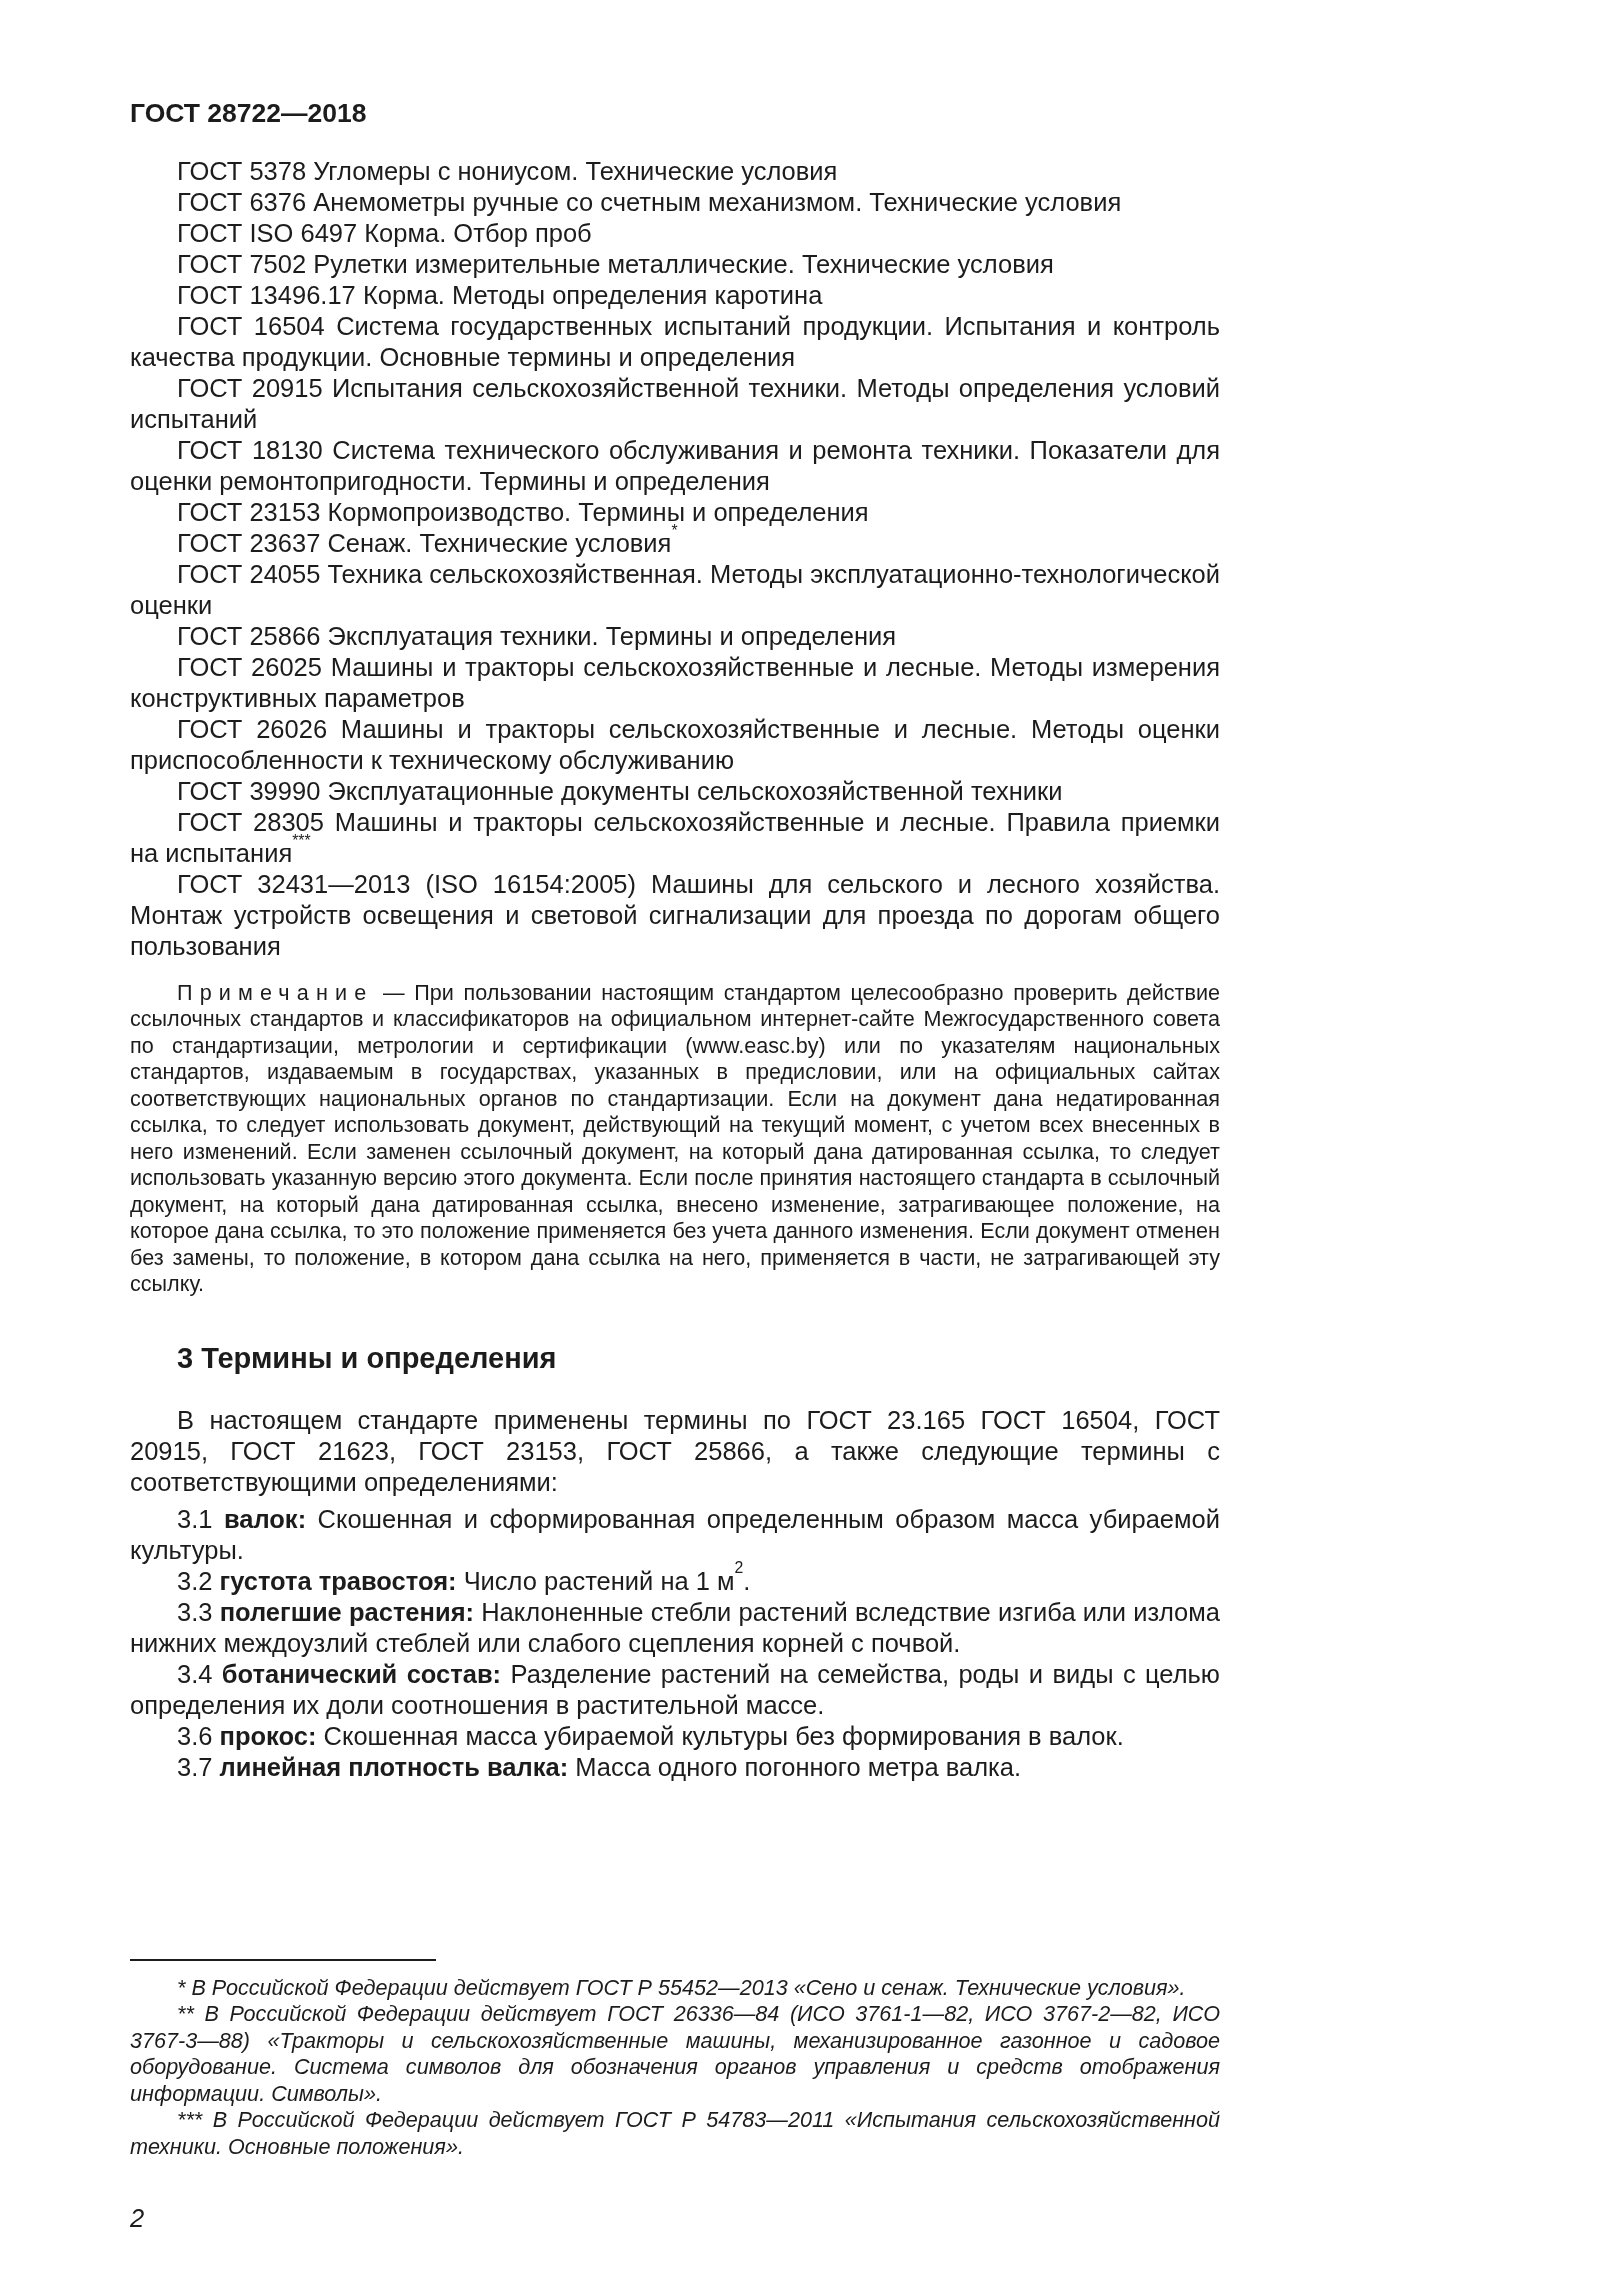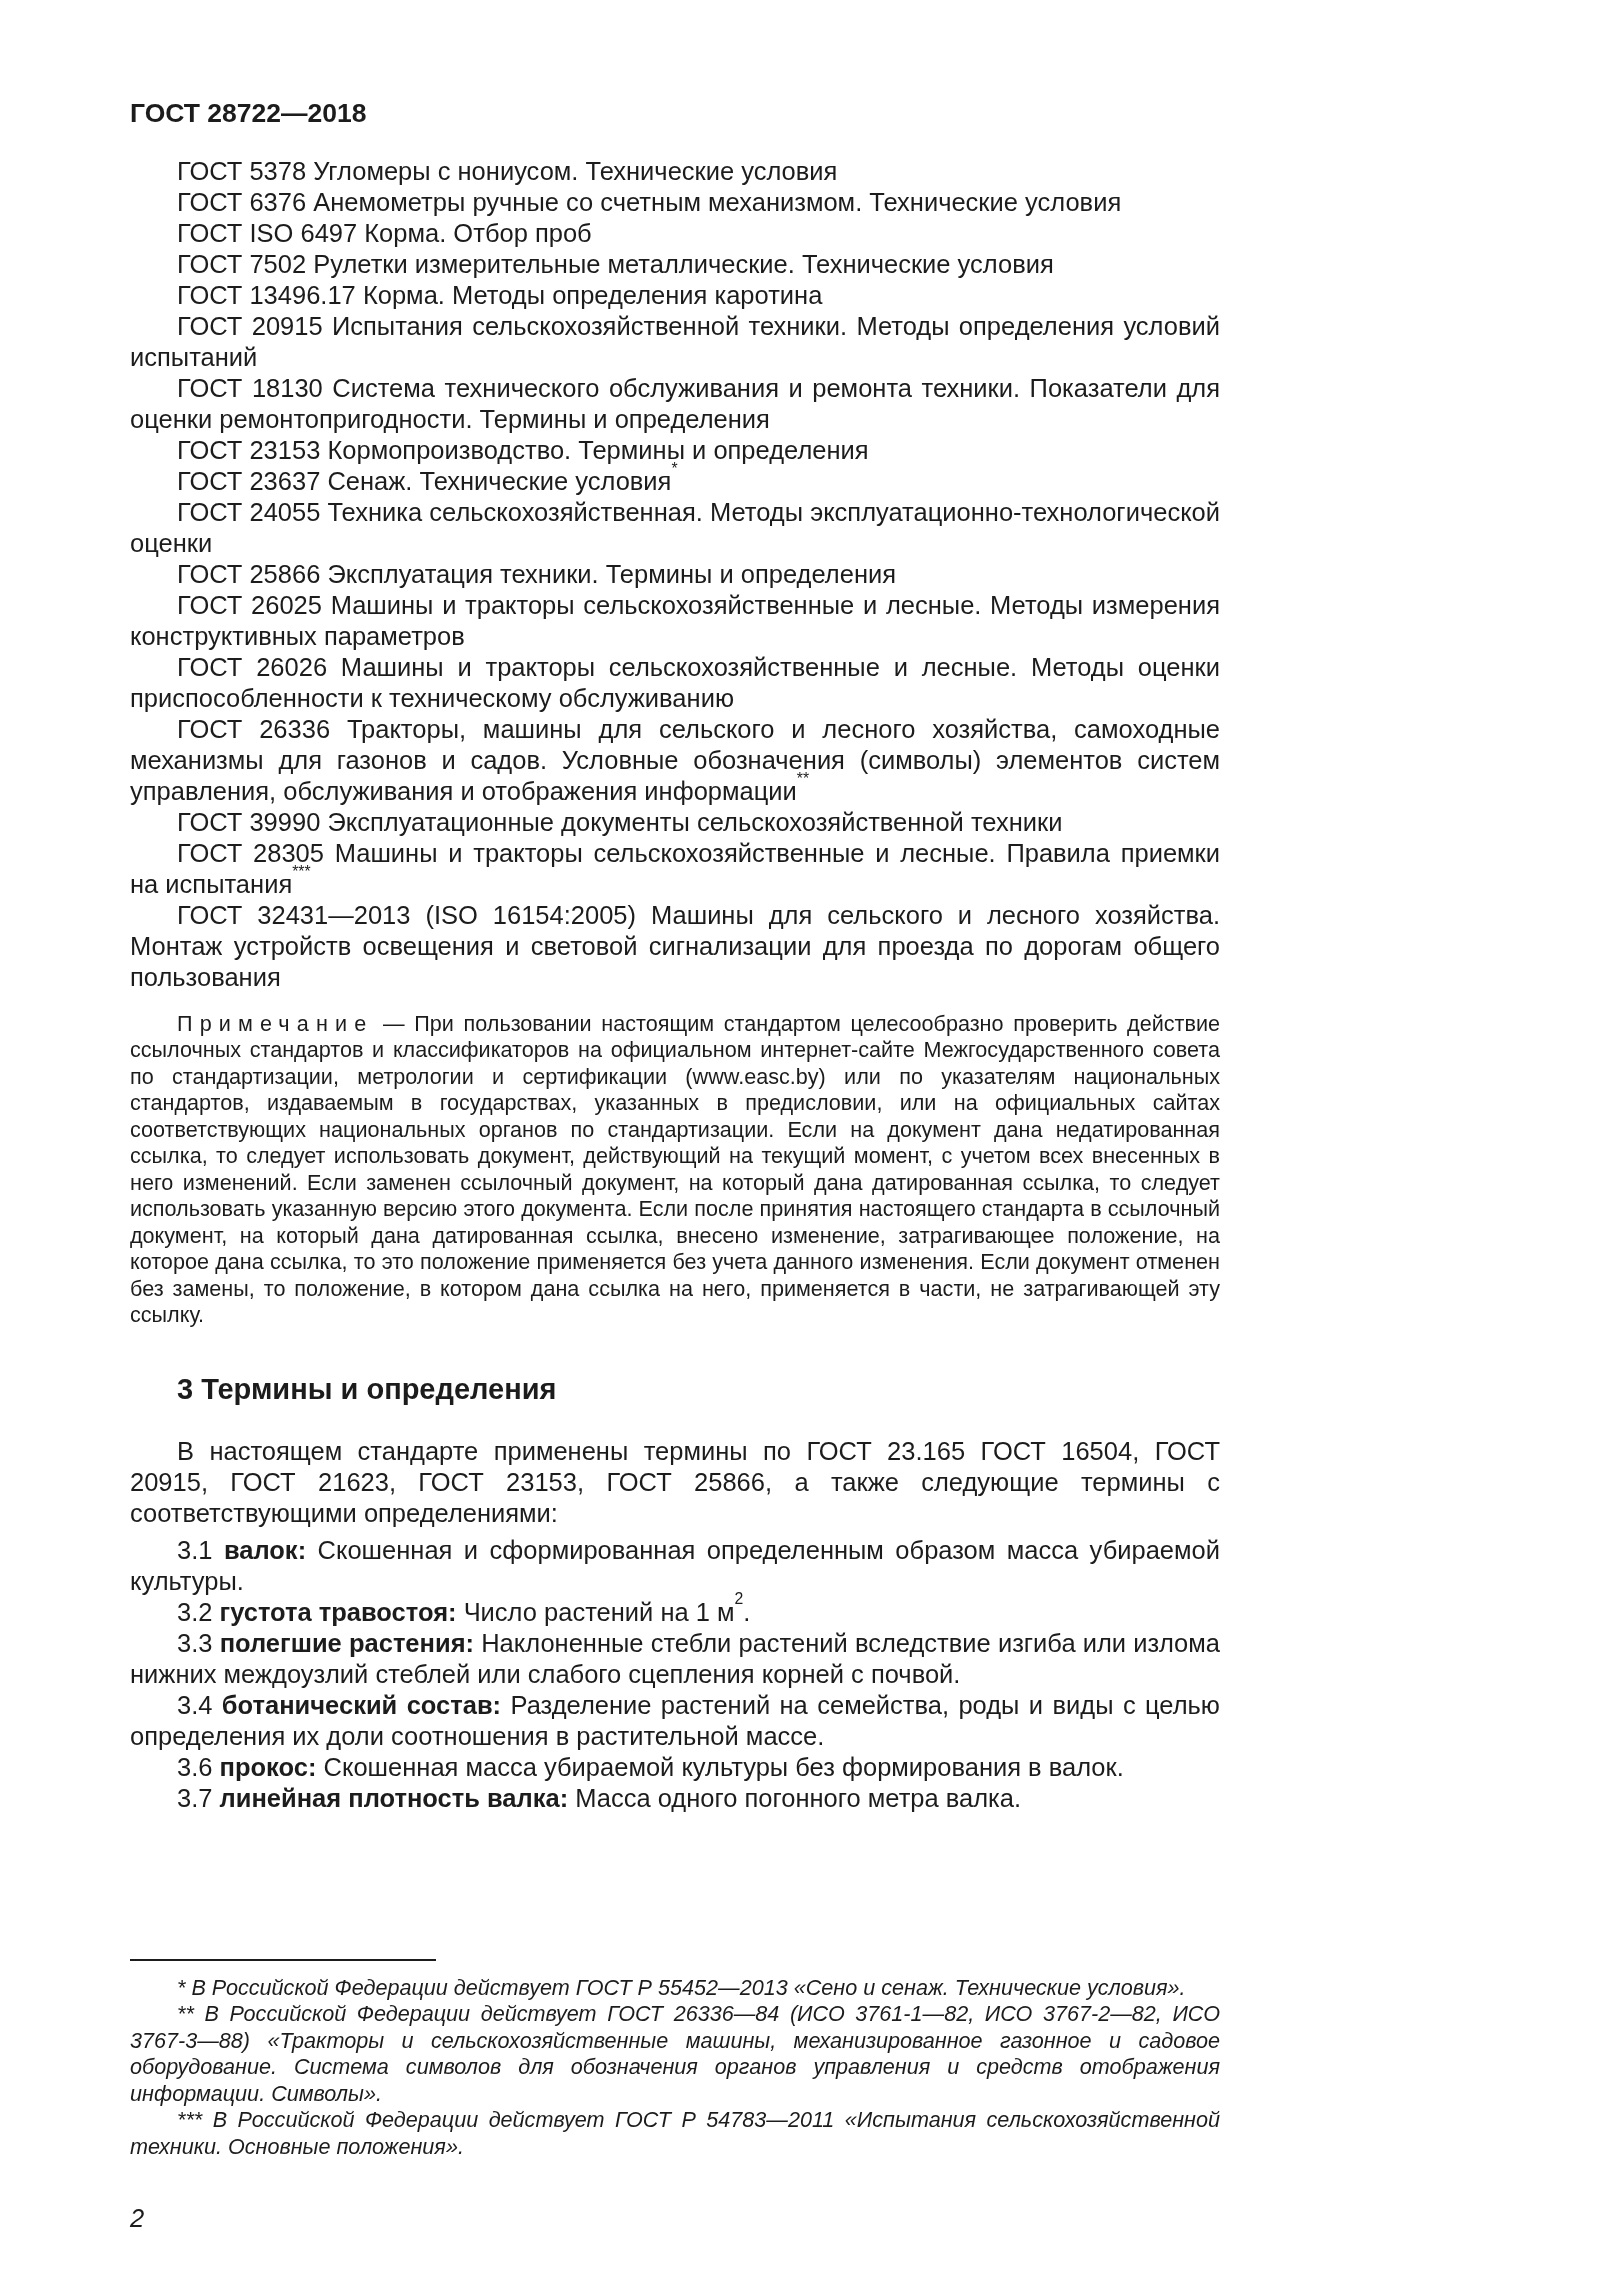--- a/index.html
+++ b/index.html
@@ -89,38 +89,38 @@
       <p class="para ref-para"><span>ГОСТ 5378 Угломеры с нониусом. Технические условия</span><sup class="sup-marker"></sup></p>
 
       <p class="para ref-para"><span>ГОСТ 6376 Анемометры ручные со счетным механизмом. Технические условия</span><sup class="sup-marker"></sup></p>
 
       <p class="para ref-para"><span>ГОСТ ISO 6497 Корма. Отбор проб</span><sup class="sup-marker"></sup></p>
 
       <p class="para ref-para"><span>ГОСТ 7502 Рулетки измерительные металлические. Технические условия</span><sup class="sup-marker"></sup></p>
 
       <p class="para ref-para"><span>ГОСТ 13496.17 Корма. Методы определения каротина</span><sup class="sup-marker"></sup></p>
 
+      <p class="para ref-para"><span>ГОСТ 16504 Система государственных испытаний продукции. Испытания и контроль качества продукции. Основные термины и определения</span><sup class="sup-marker"></sup></p>
 
       <p class="para ref-para"><span>ГОСТ 20915 Испытания сельскохозяйственной техники. Методы определения условий испытаний</span><sup class="sup-marker"></sup></p>
 
       <p class="para ref-para"><span>ГОСТ 18130 Система технического обслуживания и ремонта техники. Показатели для оценки ремонтопригодности. Термины и определения</span><sup class="sup-marker"></sup></p>
 
       <p class="para ref-para"><span>ГОСТ 23153 Кормопроизводство. Термины и определения</span><sup class="sup-marker"></sup></p>
 
       <p class="para ref-para"><span>ГОСТ 23637 Сенаж. Технические условия</span><sup class="sup-marker">*</sup></p>
 
       <p class="para ref-para"><span>ГОСТ 24055 Техника сельскохозяйственная. Методы эксплуатационно-технологической оценки</span><sup class="sup-marker"></sup></p>
 
       <p class="para ref-para"><span>ГОСТ 25866 Эксплуатация техники. Термины и определения</span><sup class="sup-marker"></sup></p>
 
       <p class="para ref-para"><span>ГОСТ 26025 Машины и тракторы сельскохозяйственные и лесные. Методы измерения конструктивных параметров</span><sup class="sup-marker"></sup></p>
 
       <p class="para ref-para"><span>ГОСТ 26026 Машины и тракторы сельскохозяйственные и лесные. Методы оценки приспособленности к техническому обслуживанию</span><sup class="sup-marker"></sup></p>
 
-      <p class="para ref-para"><span>ГОСТ 26336 Тракторы, машины для сельского и лесного хозяйства, самоходные механизмы для газонов и садов. Условные обозначения (символы) элементов систем управления, обслуживания и отображения информации</span><sup class="sup-marker">**</sup></p>
 
       <p class="para ref-para"><span>ГОСТ 39990 Эксплуатационные документы сельскохозяйственной техники</span><sup class="sup-marker"></sup></p>
 
       <p class="para ref-para"><span>ГОСТ 28305 Машины и тракторы сельскохозяйственные и лесные. Правила приемки на испытания</span><sup class="sup-marker">***</sup></p>
 
       <p class="para ref-para"><span>ГОСТ 32431—2013 (ISO 16154:2005) Машины для сельского и лесного хозяйства. Монтаж устройств освещения и световой сигнализации для проезда по дорогам общего пользования</span><sup class="sup-marker"></sup></p>
     </section>
 
   <div class="note">
     <p class="note-para"><span class="note-label">Примечание</span> <span>— При пользовании настоящим стандартом целесообразно проверить действие ссылочных стандартов и классификаторов на официальном интернет-сайте Межгосударственного совета по стандартизации, метрологии и сертификации (www.easc.by) или по указателям национальных стандартов, издаваемым в государствах, указанных в предисловии, или на официальных сайтах соответствующих национальных органов по стандартизации. Если на документ дана недатированная ссылка, то следует использовать документ, действующий на текущий момент, с учетом всех внесенных в него изменений. Если заменен ссылочный документ, на который дана датированная ссылка, то следует использовать указанную версию этого документа. Если после принятия настоящего стандарта в ссылочный документ, на который дана датированная ссылка, внесено изменение, затрагивающее положение, на которое дана ссылка, то это положение применяется без учета данного изменения. Если документ отменен без замены, то положение, в котором дана ссылка на него, применяется в части, не затрагивающей эту ссылку.</span></p>

